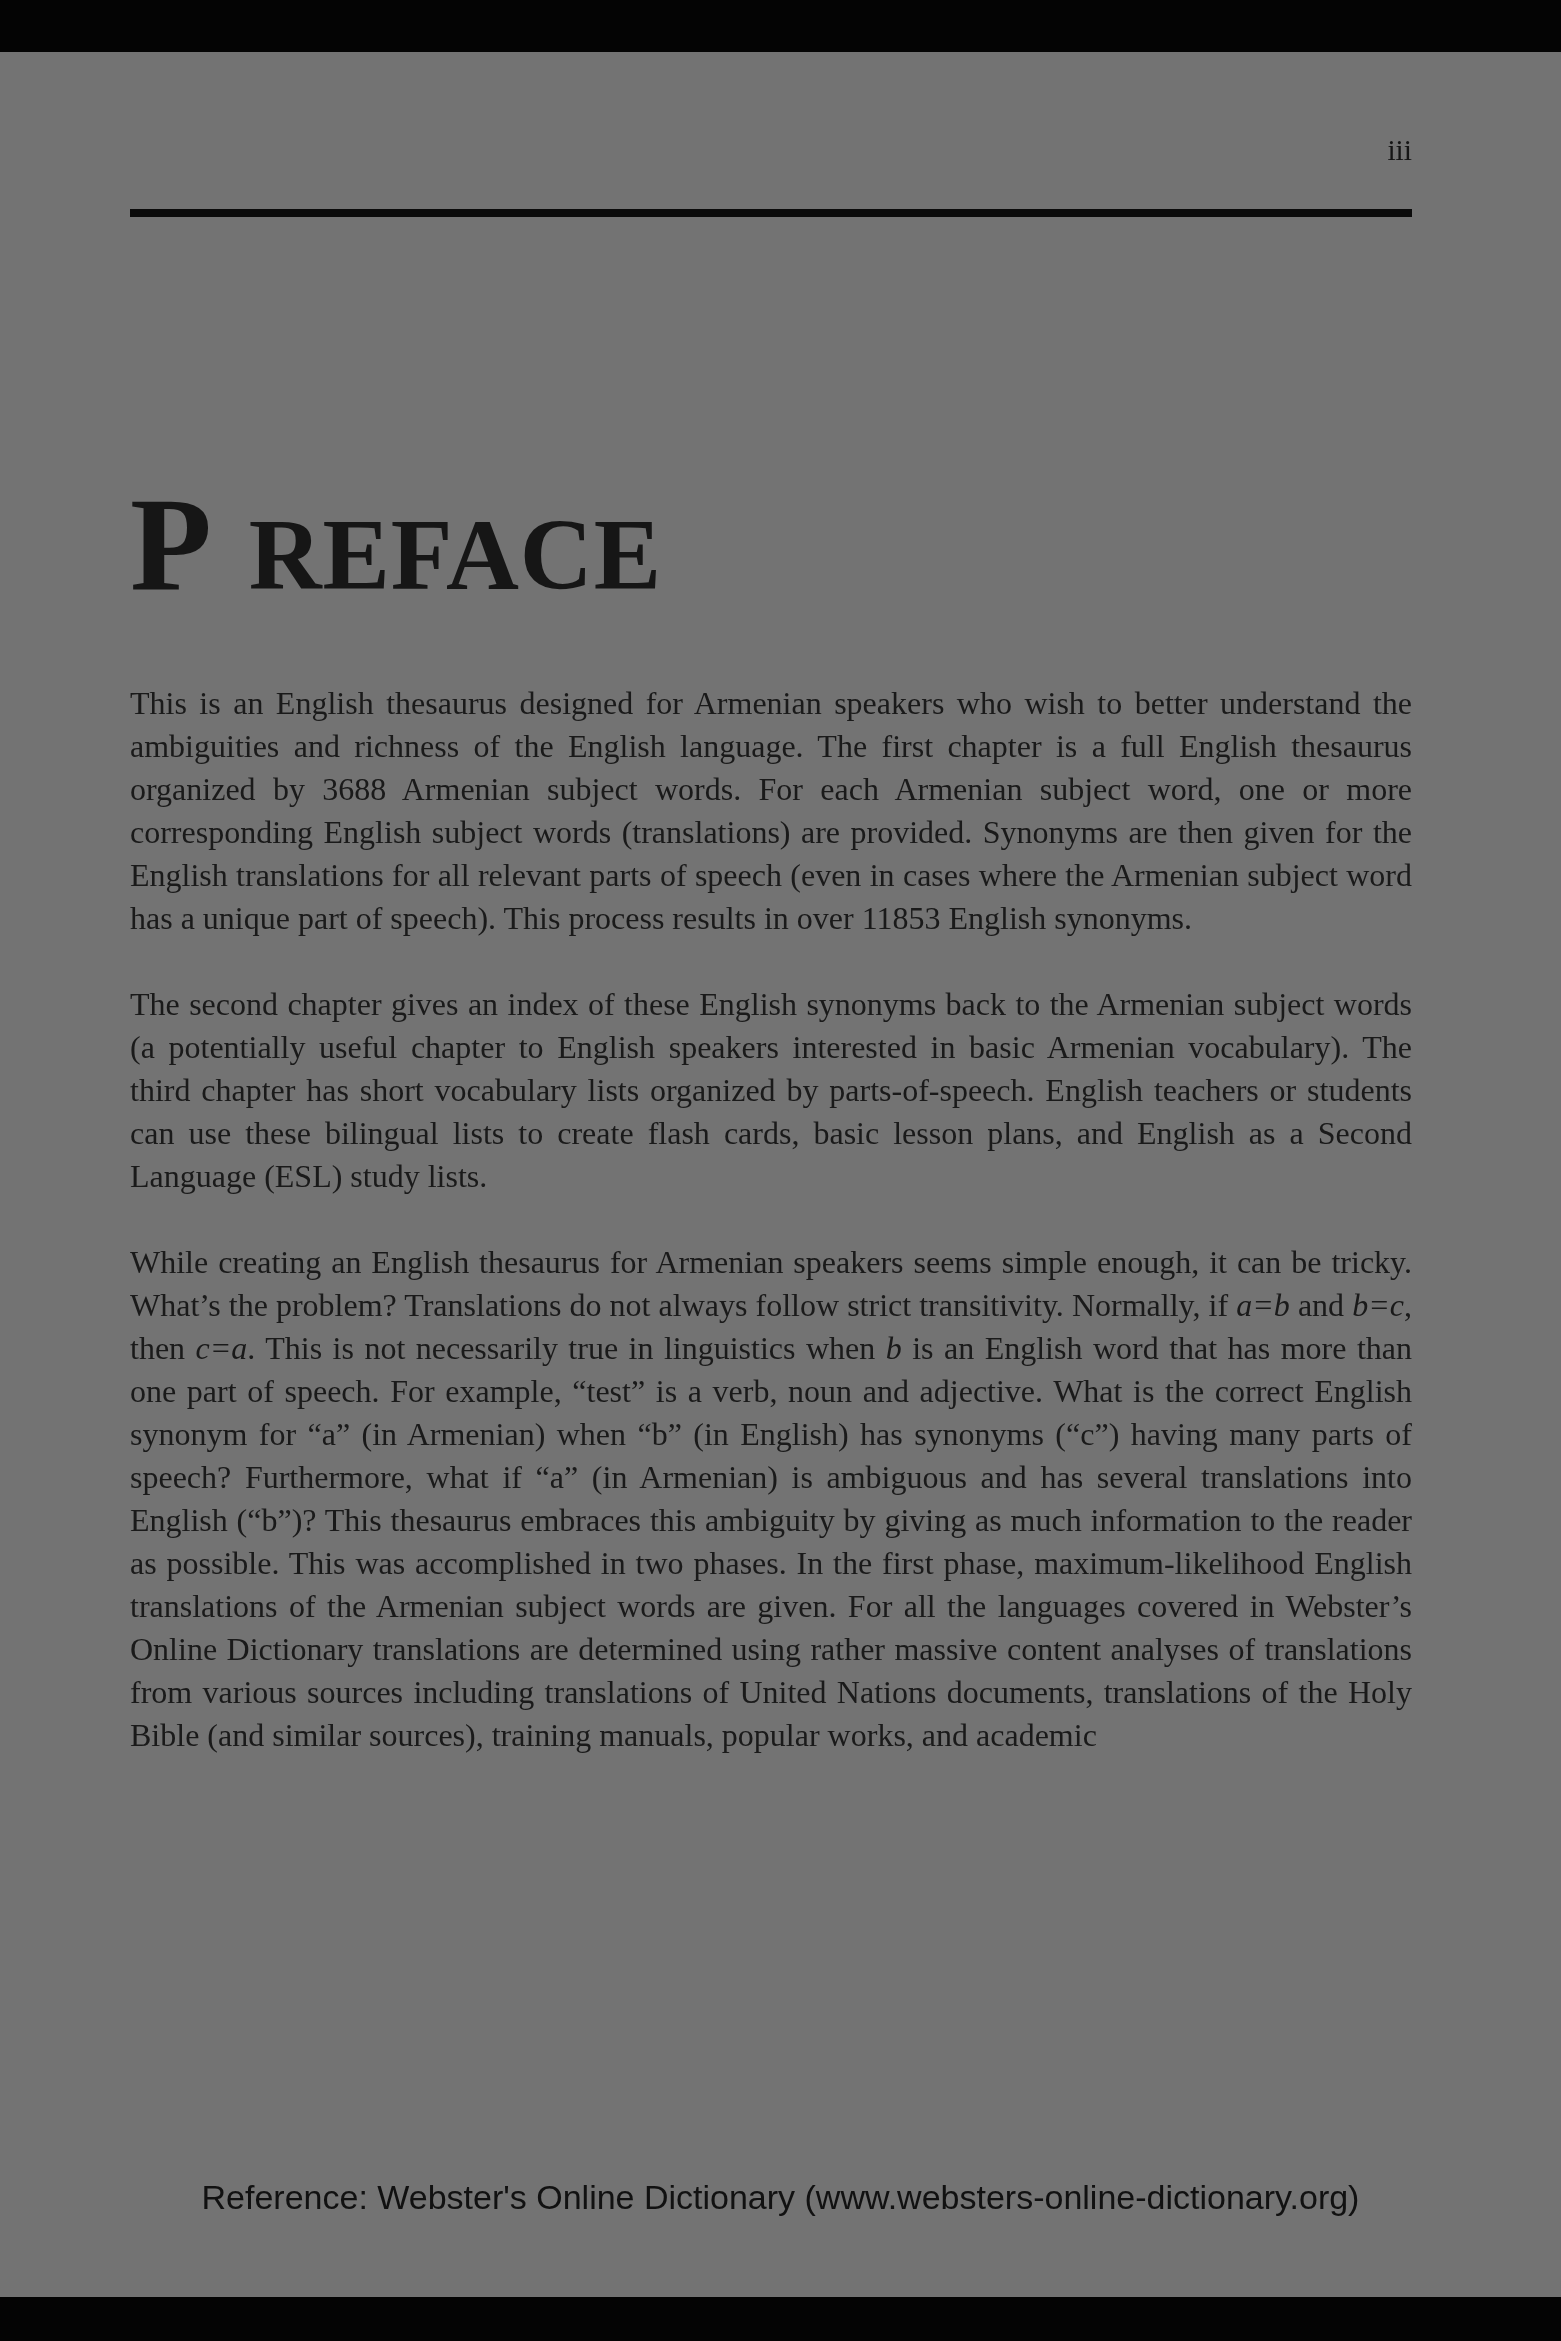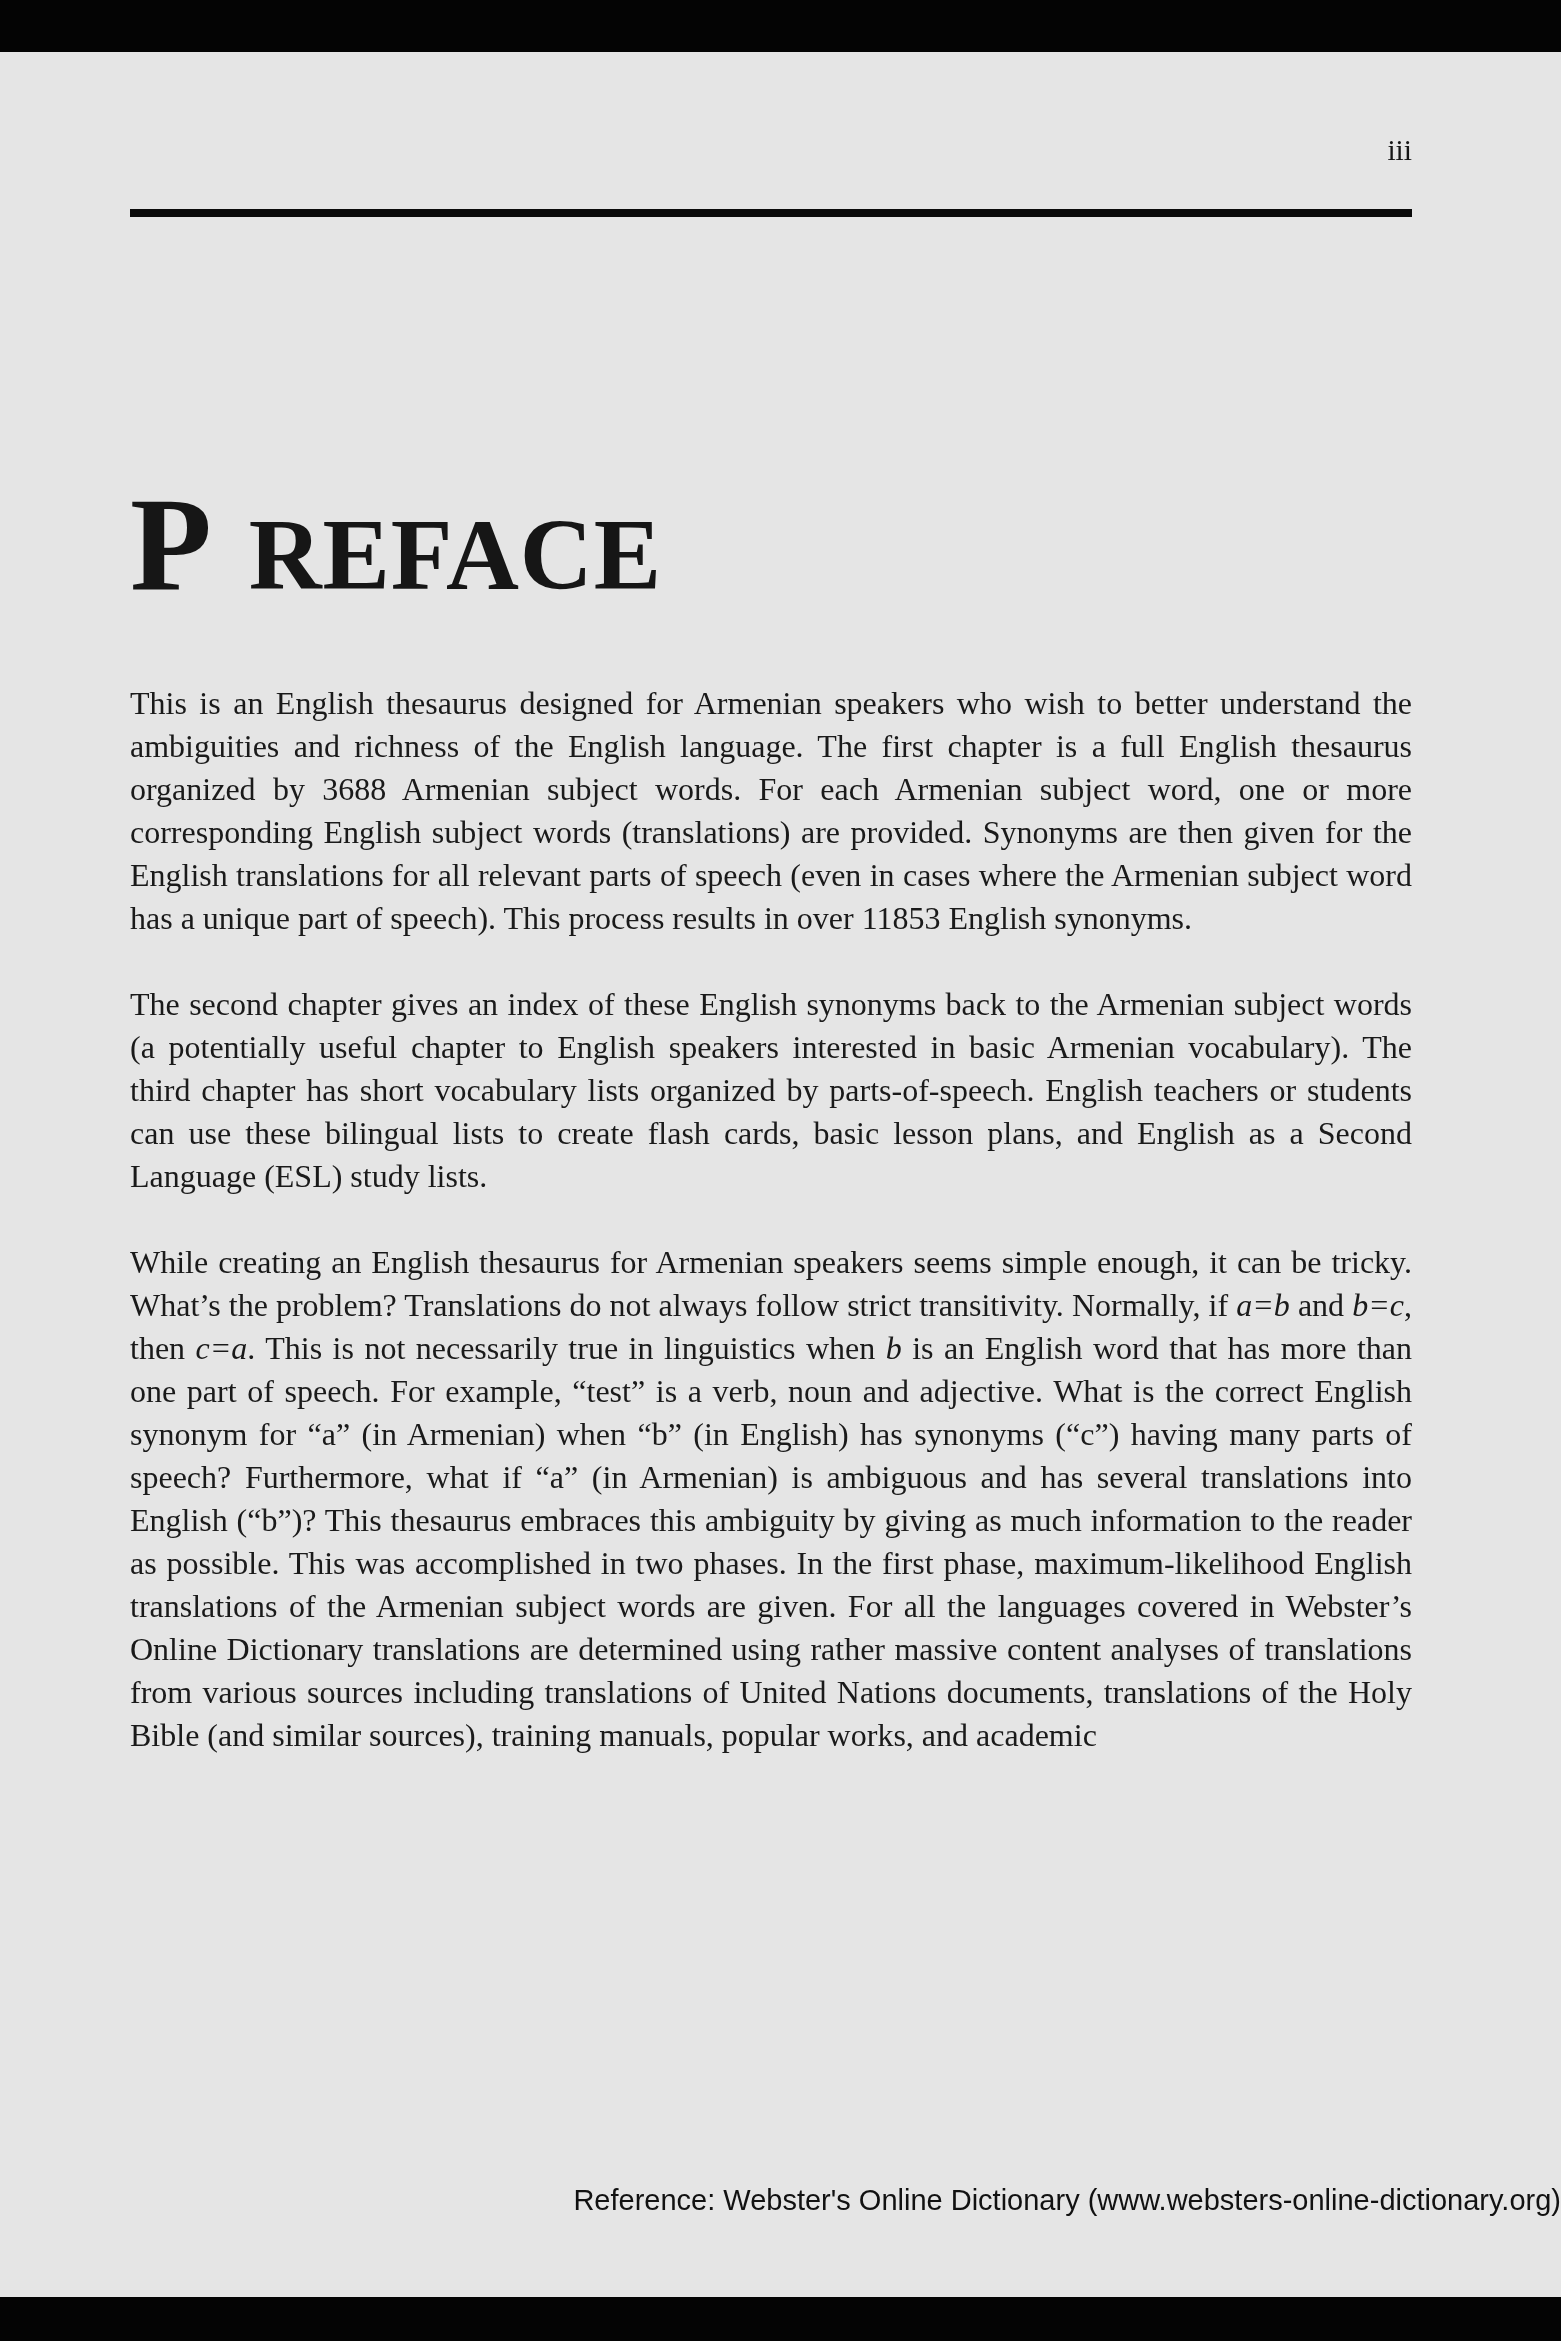--- a/index.html
+++ b/index.html
@@ -23,21 +23,21 @@
   }
   .scan-bar.top { top: 0; height: 52px; }
   .scan-bar.bottom { bottom: 0; height: 45px; }
 
   .sheet {
     position: absolute;
     top: 52px;
     bottom: 45px;
     left: 0;
     right: 0;
-    background: #e5e5e5;
+    background: #737373;
   }
   .inner {
     padding: 0 149px 0 130px;
   }
 
   .page-number {
     padding-top: 82px;
     text-align: right;
     font-size: 29.5px;
     line-height: 33px;
@@ -83,23 +83,23 @@
   }
   .body-text em {
     font-style: italic;
   }
 
   .reference-footer {
     position: absolute;
     left: 0;
     right: 0;
     bottom: 80px;
-    text-align: right;
+    text-align: center;
     font-family: "Liberation Sans", sans-serif;
-    font-size: 29px;
+    font-size: 34px;
     color: #111111;
   }
 </style>
 </head>
 <body>
 
 <div class="scan-bar top"></div>
 
 <div class="sheet">
   <div class="inner">

